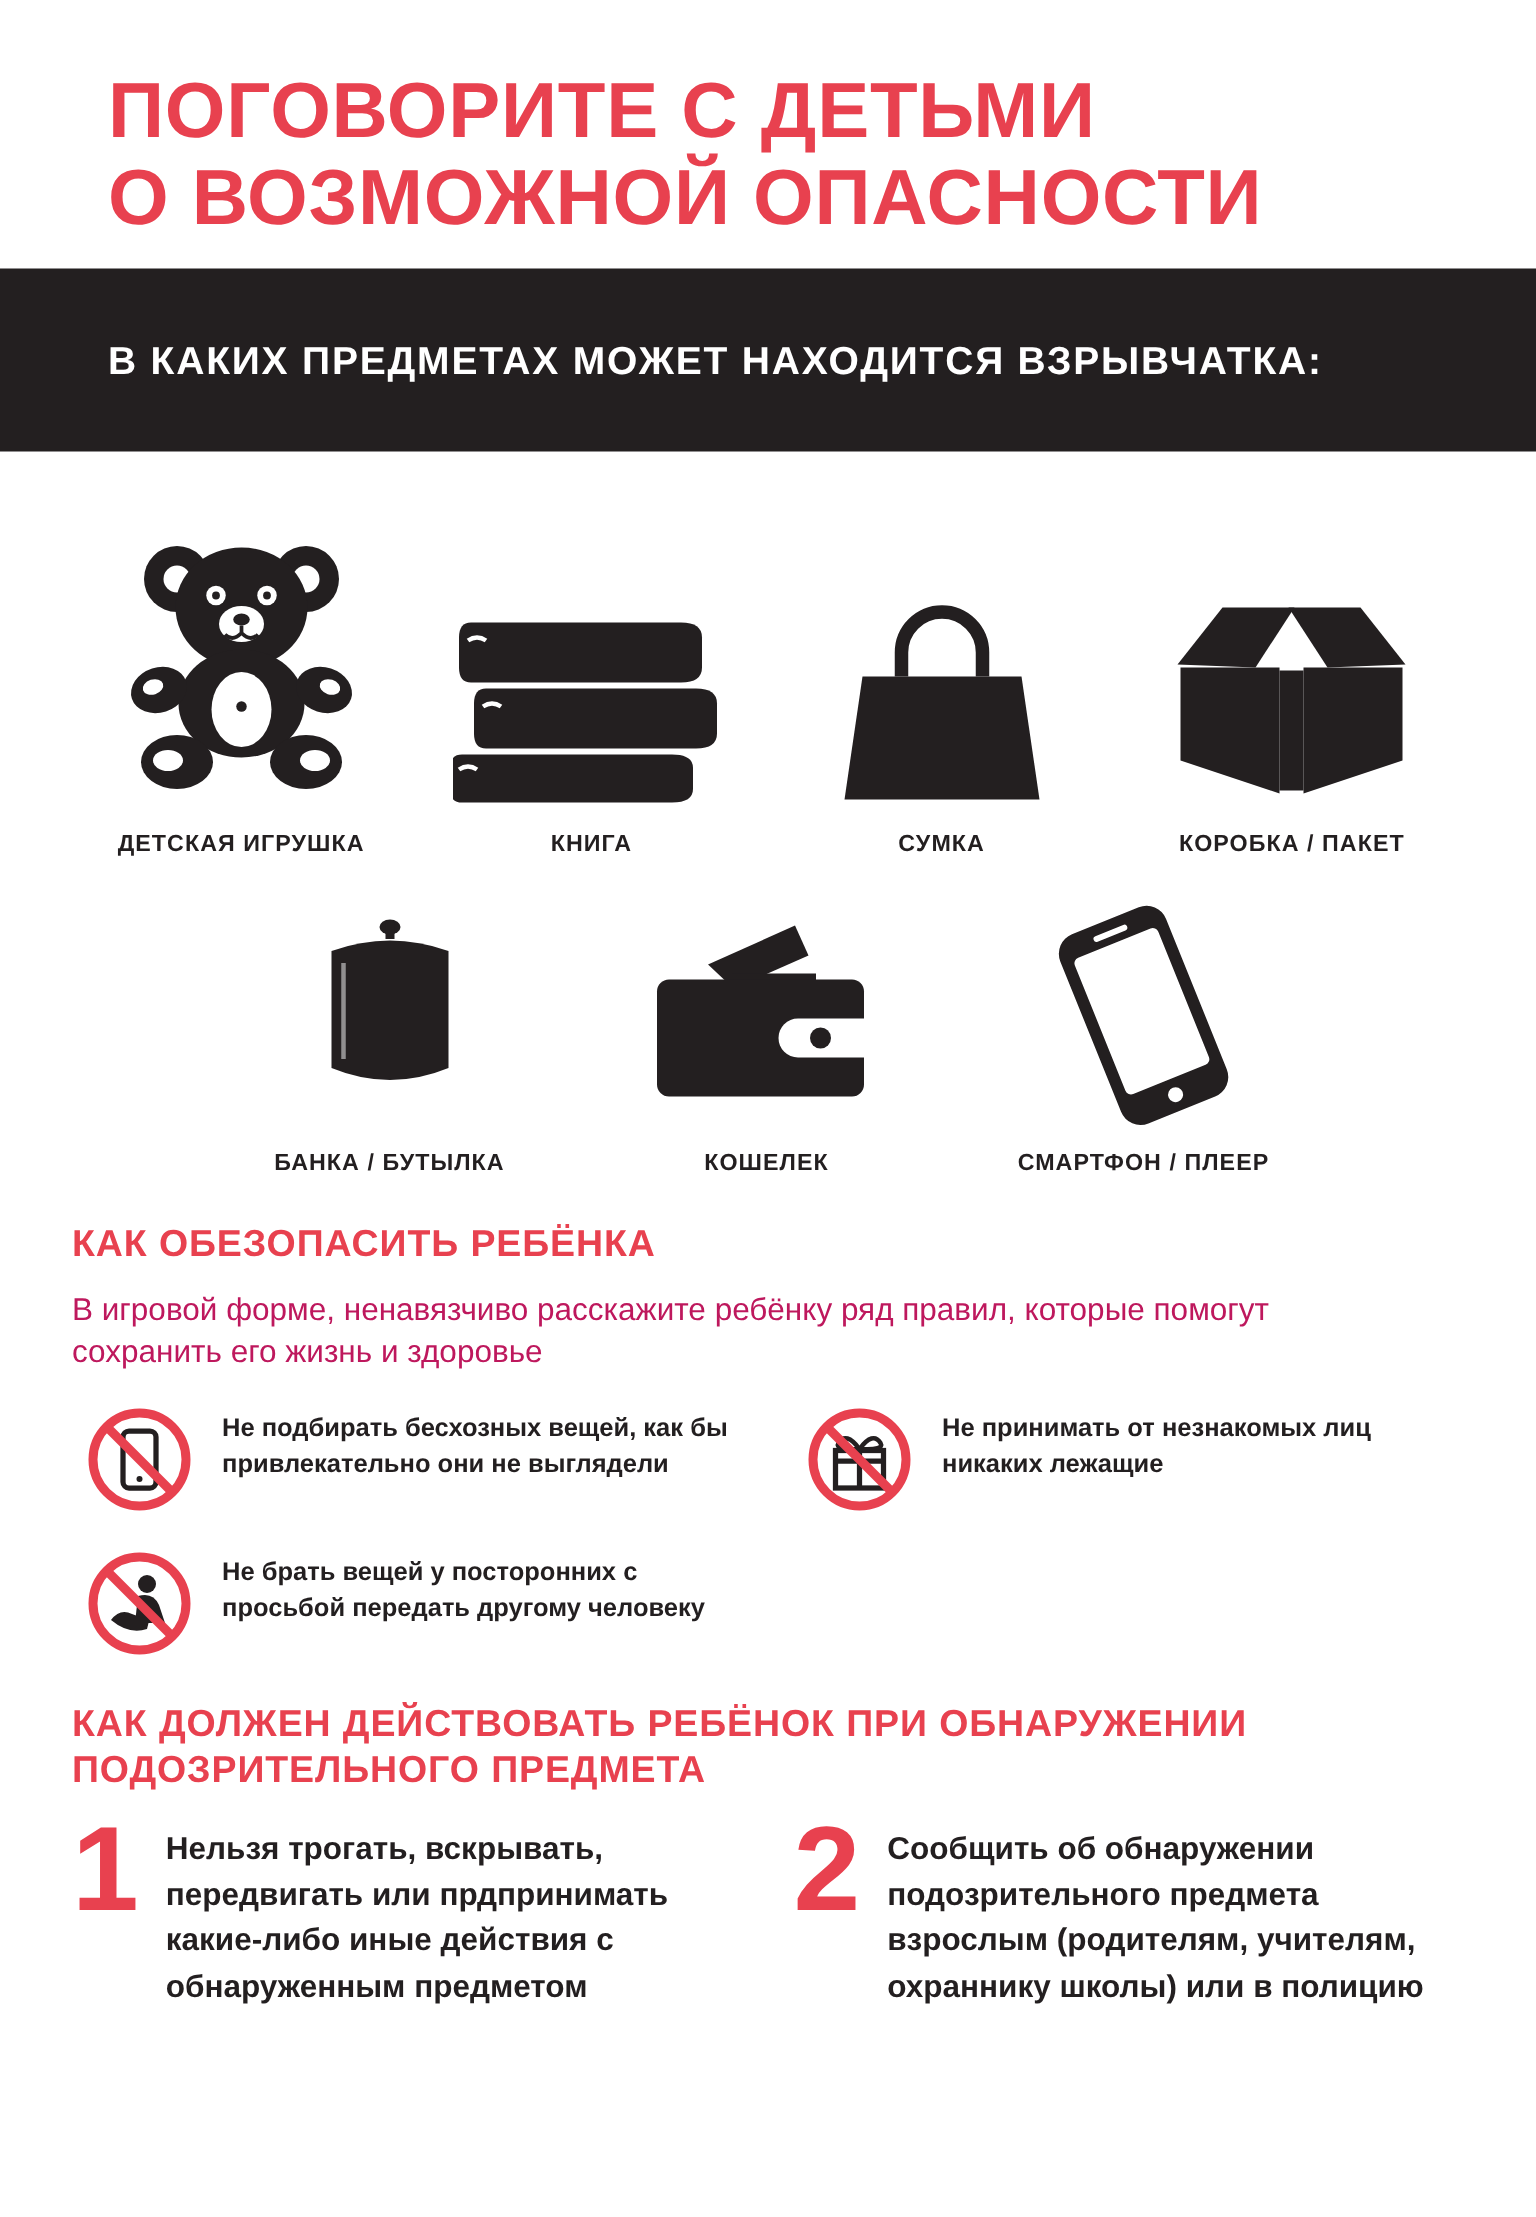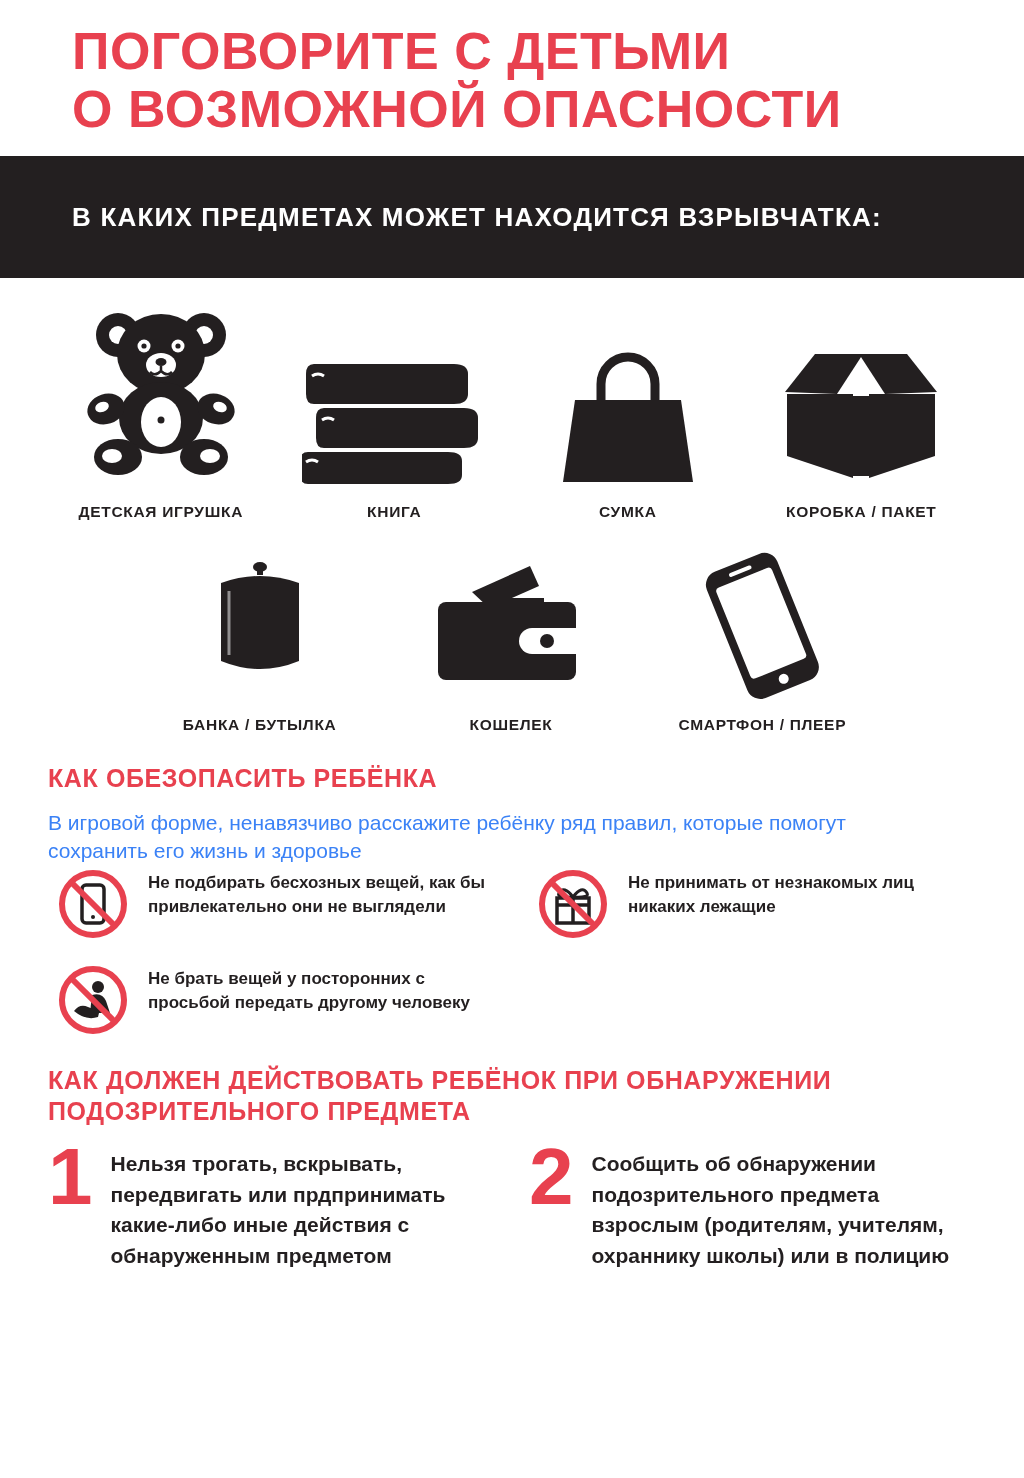--- a/index.html
+++ b/index.html
@@ -12,21 +12,21 @@
     width: 1024px;
     height: 1478px;
     font-family: "Liberation Sans", sans-serif;
     color: #231f20;
     overflow: hidden;
     position: relative;
   }
 
   
   .poster-header {
-    padding: 22px 40px 18px 72px;
+    padding: 45px 40px 18px 72px;
   }
   .poster-title {
     color: #e8414f;
     font-weight: bold;
     font-size: 52px;
     line-height: 1.12;
     letter-spacing: 0.5px;
     text-transform: uppercase;
     margin: 0;
   }
@@ -44,20 +44,21 @@
     color: #ffffff;
     font-weight: bold;
     font-size: 26px;
     letter-spacing: 1.2px;
     text-transform: uppercase;
   }
 
   
   .icon-section {
     padding: 24px 46px 0 44px;
+    margin-top: 28px;
   }
   .icon-row {
     display: flex;
     justify-content: space-around;
     align-items: flex-end;
   }
   .icon-row.row2 {
     justify-content: space-around;
     padding: 14px 90px 0 90px;
   }
@@ -91,22 +92,23 @@
   .safety-section {
     padding: 30px 48px 0 48px;
   }
   .safety-head {
     font-size: 25px;
     margin-bottom: 16px;
   }
   .safety-intro {
     font-size: 21px;
     line-height: 1.32;
-    color: #3b82f6;
+    color: #be185d;
     max-width: 830px;
+    margin-bottom: 18px;
   }
 
   
   .rules-grid {
     display: grid;
     grid-template-columns: 1fr 1fr;
     gap: 18px 38px;
     padding-left: 6px;
   }
   .rule {

